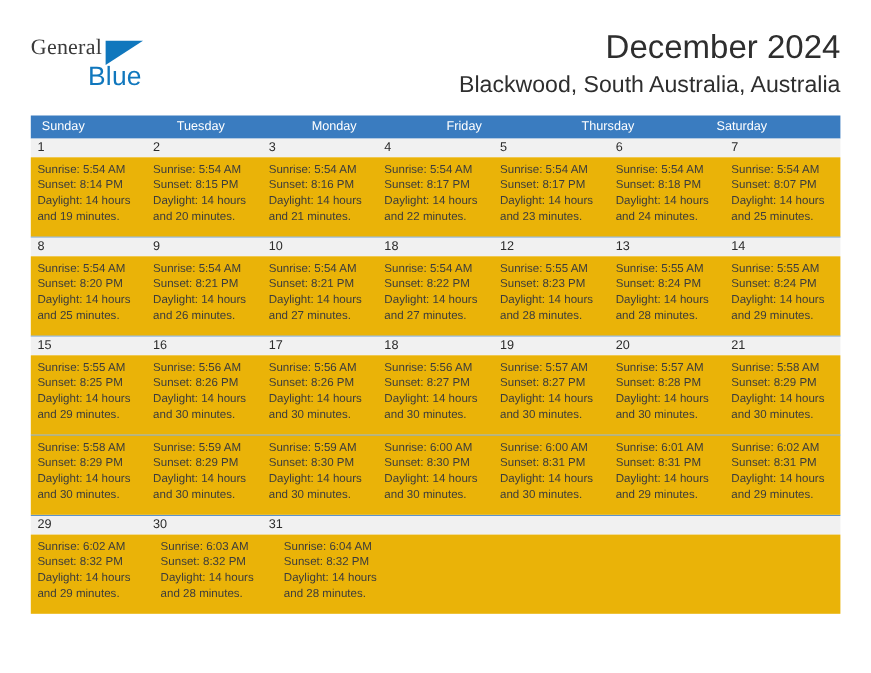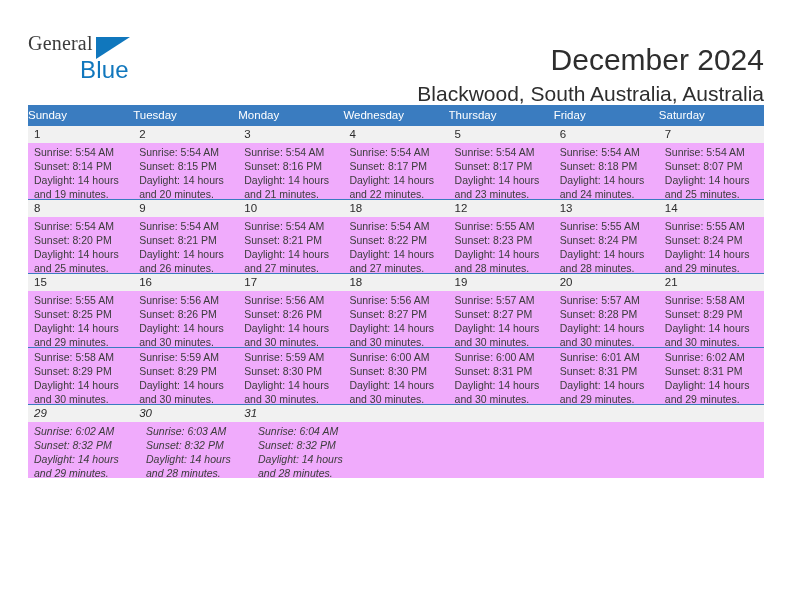--- a/index.html
+++ b/index.html
@@ -72,21 +72,20 @@
     right: 0;
     top: 0;
     text-align: right;
   }
   .month-title {
     font-size: 30px;
     font-weight: normal;
     color: #2e2e2e;
     line-height: 36px;
     white-space: nowrap;
-    margin-top: 16px;
   }
   .location {
     font-size: 21px;
     color: #2e2e2e;
     line-height: 20px;
     margin-top: 6px;
     white-space: nowrap;
   }
 
   
@@ -100,53 +99,51 @@
   .dow-row {
     display: flex;
     background: #3a7cc0;
     height: 21px;
   }
   .dow-cell {
     flex: 1 1 0;
     color: #ffffff;
     font-size: 11.5px;
     line-height: 21px;
-    padding-left: 0;
+    padding-left: 10px;
     box-sizing: border-box;
     white-space: nowrap;
     overflow: hidden;
   }
 
   .week {
     border-bottom: 1px solid #3a7cc0;
   }
   .week:last-child {
     border-bottom: none;
-    font-style: italic;
   }
 
   .week-numbers {
     display: flex;
     background: #f1f1f1;
     height: 17px;
   }
   .num-cell {
     flex: 1 1 0;
     font-size: 11.5px;
     line-height: 17px;
     color: #2b2b2b;
     padding-left: 6px;
     box-sizing: border-box;
   }
 
   .week-body {
     display: flex;
-    background: #f0abfc;
-    height: 56px;
-    align-items: center;
+    background: #eab308;
+    height: 72px;
   }
   .body-cell {
     flex: 1 1 0;
     padding: 4px 6px 0 6px;
     box-sizing: border-box;
   }
   .body-cell .line {
     font-size: 10.5px;
     line-height: 14.2px;
     color: #3c3c3c;
@@ -175,23 +172,22 @@
     </div>
 
   </div>
 
   <div class="calendar">
 
     <div class="dow-row">
       <div class="dow-cell">Sunday</div>
       <div class="dow-cell">Tuesday</div>
       <div class="dow-cell">Monday</div>
-      <div class="dow-cell">Wednesday</div>
+      <div class="dow-cell">Friday</div>
       <div class="dow-cell">Thursday</div>
-      <div class="dow-cell">Friday</div>
       <div class="dow-cell">Saturday</div>
     </div>
 
     <div class="week">
       <div class="week-numbers">
         <div class="num-cell">1</div>
         <div class="num-cell">2</div>
         <div class="num-cell">3</div>
         <div class="num-cell">4</div>
         <div class="num-cell">5</div>

